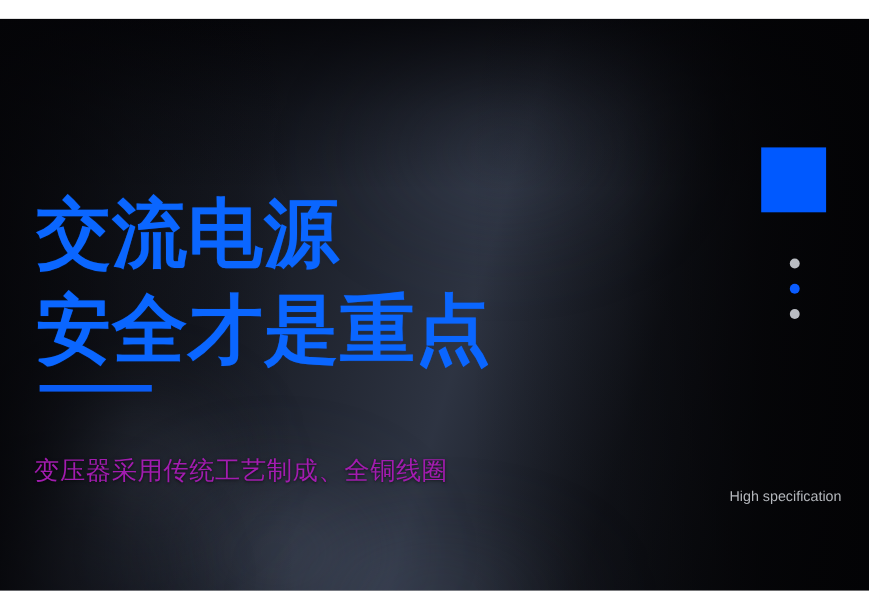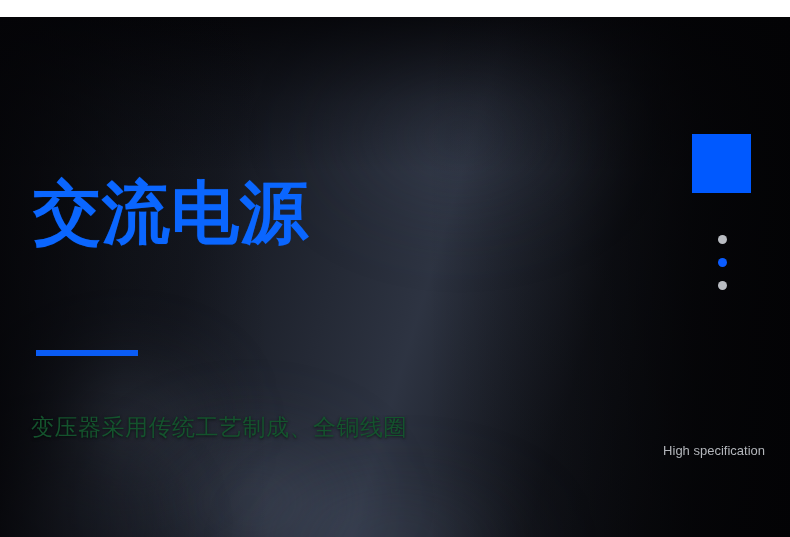--- a/index.html
+++ b/index.html
@@ -162,21 +162,21 @@
   .body-copy {
     position: absolute;
     left: 31px;
     top: 405px;
     z-index: 4;
   }
   .body-line {
     display: block;
     font-size: 23px;
     line-height: 45px;
-    color: #14532d;
+    color: #a21caf;
     letter-spacing: 0.5px;
     white-space: nowrap;
     text-shadow: 0 1px 3px rgba(0,0,0,0.65);
   }
 
   
   .blue-square {
     position: absolute;
     left: 692px;
     top: 134px;
@@ -235,20 +235,21 @@
     <div class="smoke smoke-b"></div>
     <div class="smoke smoke-c"></div>
     <div class="smoke smoke-d"></div>
     <div class="bg-vignette-t"></div>
     <div class="bg-vignette-l"></div>
     <div class="bg-vignette-r"></div>
   </div>
 
   <div class="headline">
     <span class="headline-line">交流电源</span>
+    <span class="headline-line">安全才是重点</span>
   </div>
 
   <div class="accent-rule"></div>
 
   <div class="body-copy">
     <span class="body-line">变压器采用传统工艺制成、全铜线圈</span>
   </div>
 
   <div class="blue-square"></div>
 

